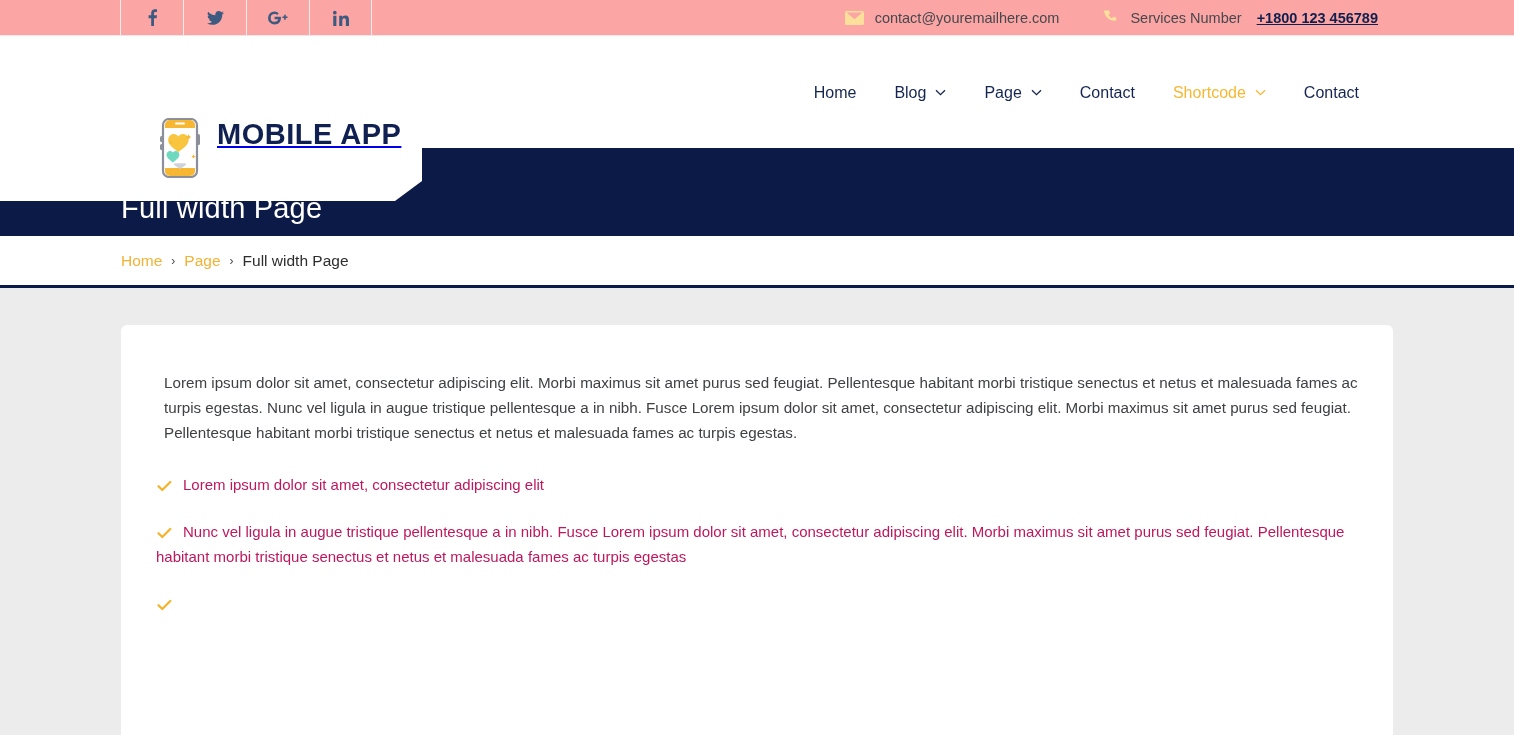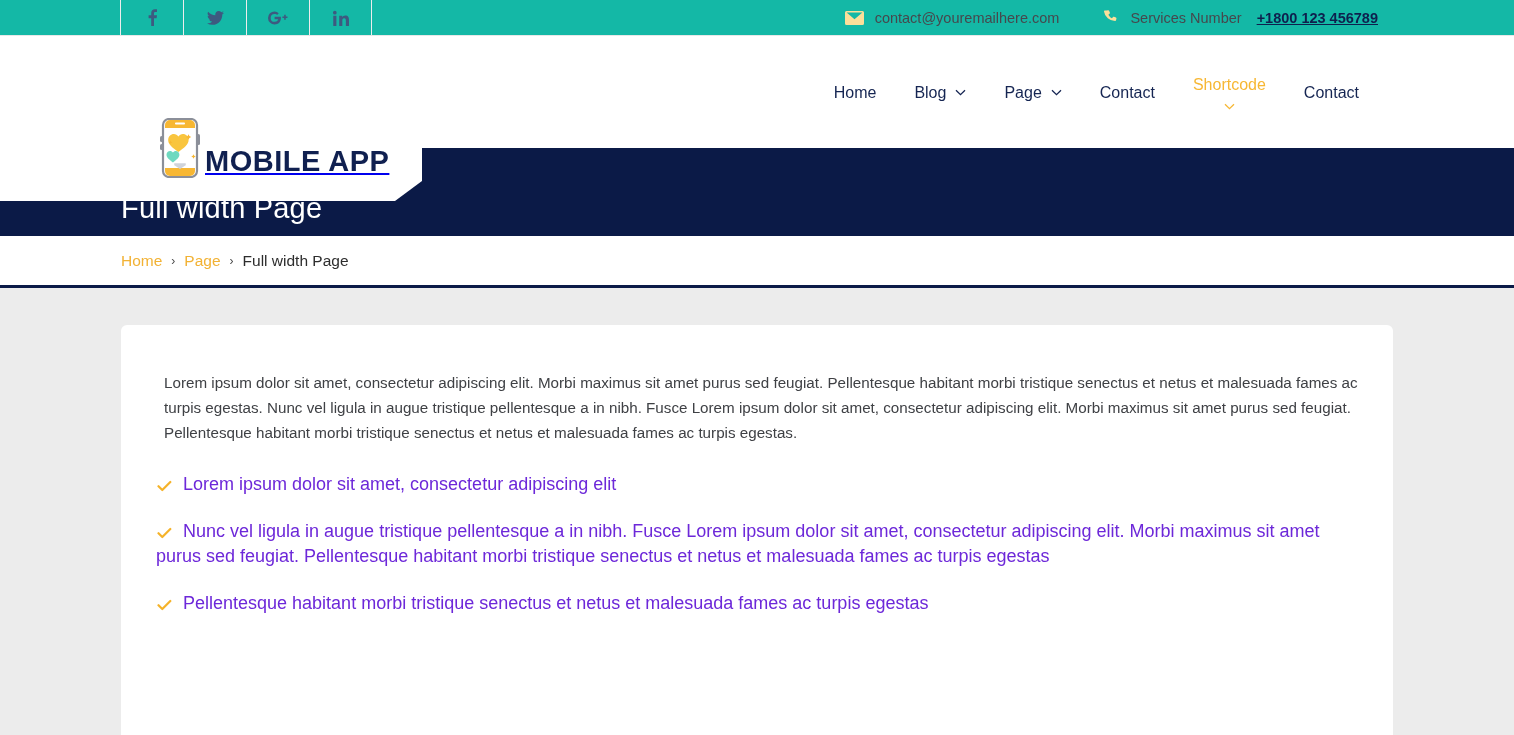--- a/index.html
+++ b/index.html
@@ -7,21 +7,21 @@
     width: 1514px;
     height: 735px;
     overflow: hidden;
     background: #ececec;
     font-family: "Liberation Sans", sans-serif;
   }
 
   
   .topbar {
     height: 36px;
-    background: #14b8a6;
+    background: #fca5a5;
     border-bottom: 1px solid #e8e8e8;
     display: flex;
     align-items: stretch;
     position: relative;
   }
   .social-wrap {
     display: flex;
     align-items: stretch;
     margin-left: 120px;
   }
@@ -63,22 +63,22 @@
     width: 422px;
     height: 165px;
     background: #ffffff;
     z-index: 5;
     clip-path: polygon(0 0, 422px 0, 422px 145px, 395px 165px, 0 165px);
   }
   .logo {
     position: absolute;
     left: 157px; top: 82px;
     display: flex;
-    align-items: flex-end;
-    gap: 2px;
+    align-items: flex-start;
+    gap: 14px;
   }
   .logo-mark { width: 46px; height: 60px; display: block; }
   .logo-text {
     font-size: 29px;
     font-weight: bold;
     letter-spacing: 0.5px;
     color: #102050;
   }
 
   .mainnav {
@@ -93,21 +93,21 @@
   .nav-item {
     display: flex;
     align-items: center;
     gap: 9px;
     padding: 0 19px;
     font-size: 16px;
     color: #152552;
     text-decoration: none;
     white-space: nowrap;
   }
-  .nav-item.active { color: #f7b733; flex-direction: column; }
+  .nav-item.active { color: #f7b733; }
   .nav-item .chev { display: flex; align-items: center; }
 
   
   .hero {
     position: relative;
     height: 88px;
     background: #0b1a47;
     margin-top: -1px;
   }
   .hero-title {
@@ -162,23 +162,23 @@
     font-size: 15.2px;
     line-height: 25px;
     color: #3f4145;
     margin-bottom: 15px;
     margin-left: 8px;
   }
   .card p + p { margin-top: 24px; }
 
   .feature-list { list-style: none; margin-top: 27px; }
   .feature-list li {
-    font-size: 18px;
+    font-size: 15px;
     line-height: 25px;
-    color: #6d28d9;
+    color: #be185d;
     margin-bottom: 22px;
     position: relative;
   }
   .feature-list li .tick {
     display: inline-flex;
     align-items: center;
     justify-content: center;
     width: 16px;
     margin-right: 11px;
     vertical-align: -2px;
@@ -336,18 +336,18 @@
           <svg width="15" height="12" viewBox="0 0 15 12" fill="none" stroke="currentColor" stroke-width="2.2" stroke-linecap="round" stroke-linejoin="round">
               <path d="M1.5 6.2 5.3 10 13.3 2"></path>
             </svg>
         </span><span>Nunc vel ligula in augue tristique pellentesque a in nibh. Fusce Lorem ipsum dolor sit amet, consectetur adipiscing elit. Morbi maximus sit amet purus sed feugiat. Pellentesque habitant morbi tristique senectus et netus et malesuada fames ac turpis egestas</span>
       </li>
       <li>
         <span class="tick">
           <svg width="15" height="12" viewBox="0 0 15 12" fill="none" stroke="currentColor" stroke-width="2.2" stroke-linecap="round" stroke-linejoin="round">
               <path d="M1.5 6.2 5.3 10 13.3 2"></path>
             </svg>
-        </span><span>Pellentesque habitant morbi tristique senectus et netus et malesuada fames ac turpis egestas</span>
+        </span>
       </li>
     </ul>
 
   </div>
 </div>
 
 </body></html>

